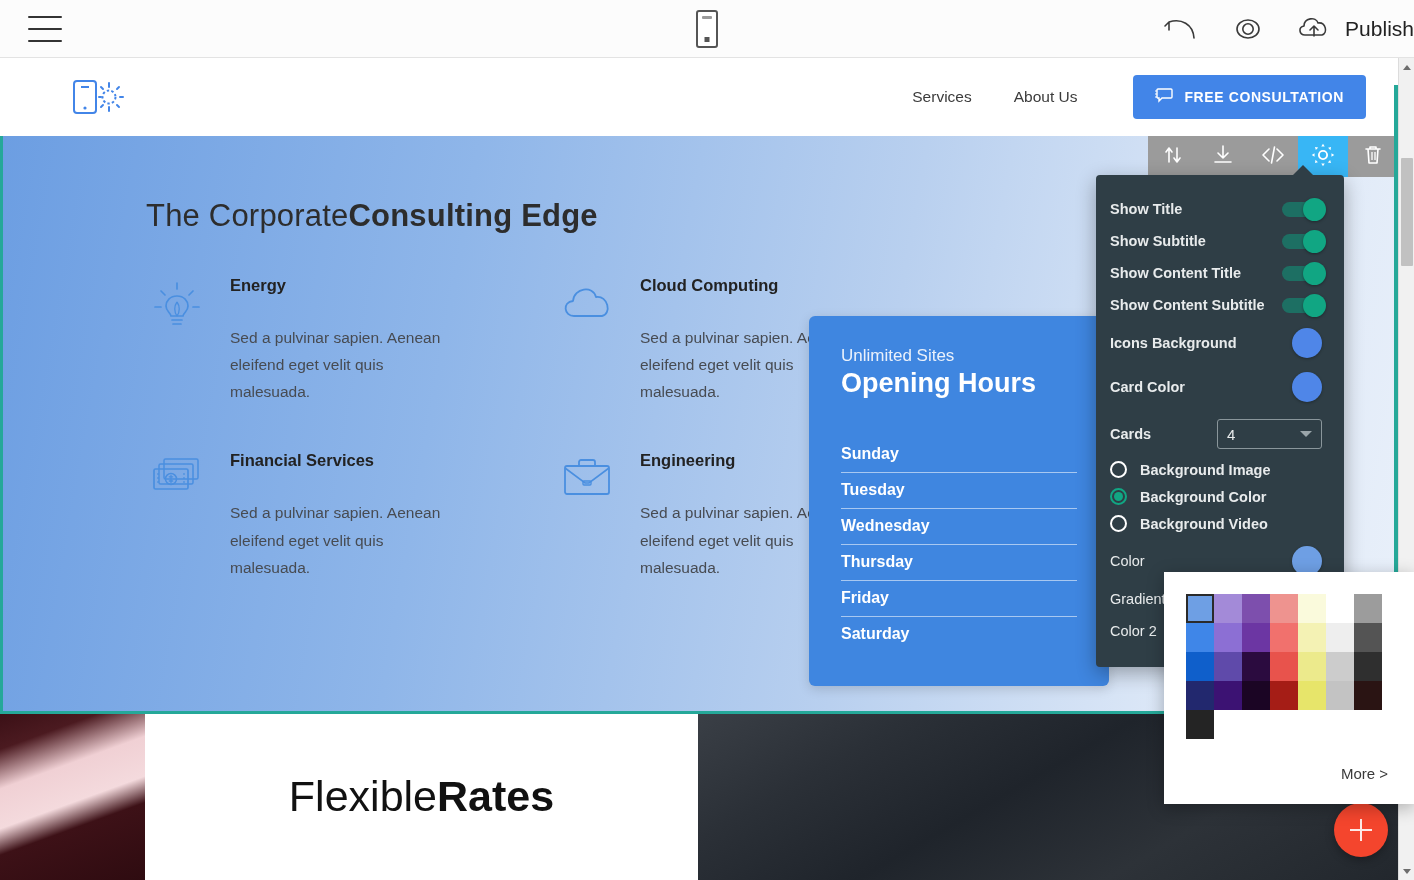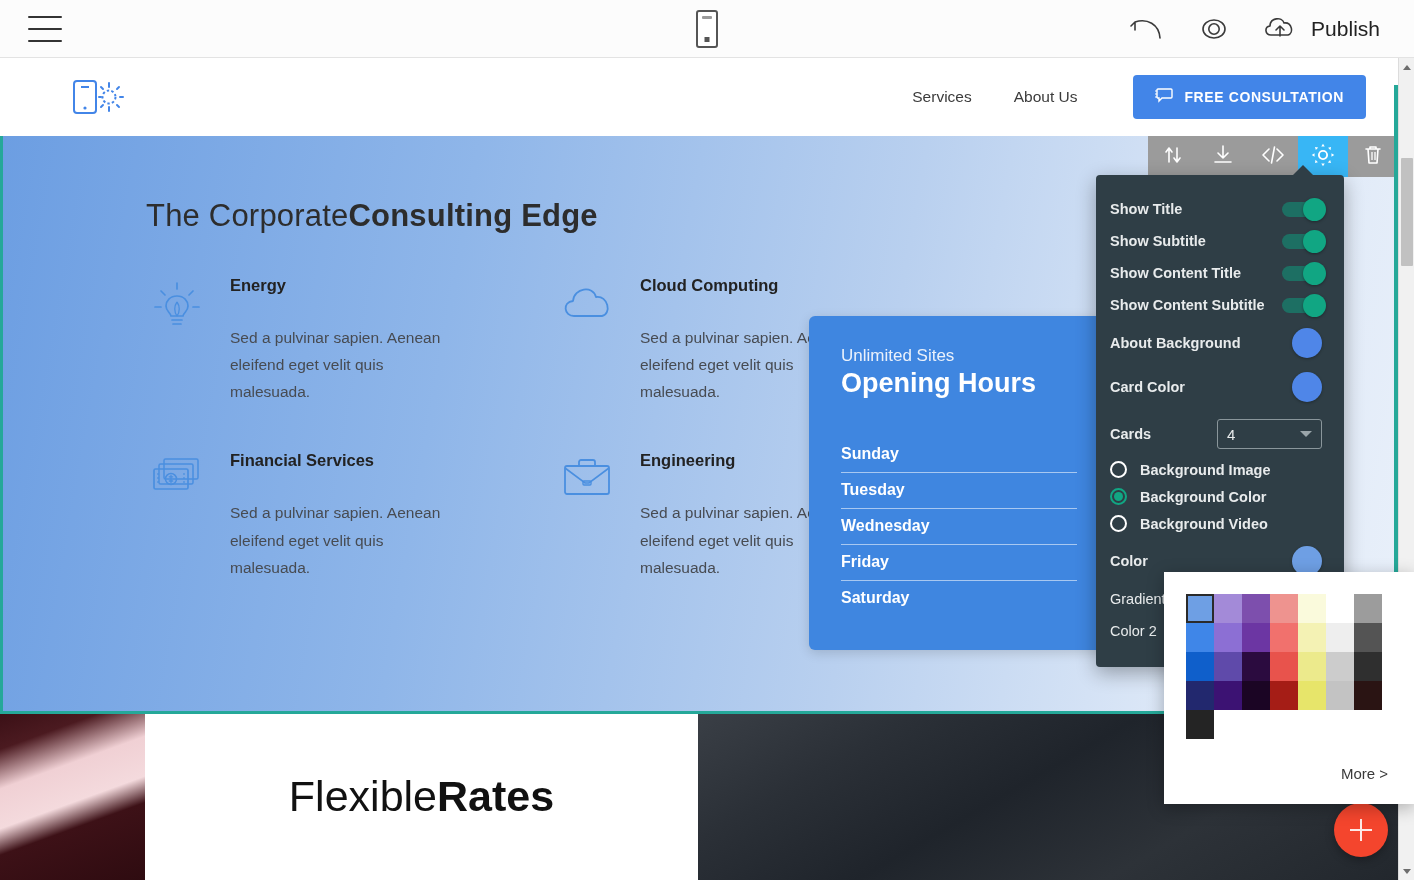--- a/index.html
+++ b/index.html
@@ -21,21 +21,21 @@
   .hamburger i { display: block; height: 2px; background: #333; border-radius: 1px; }
   .topbar-center { position: absolute; left: 0; right: 0; display: flex;
     justify-content: center; align-items: center; pointer-events: none; }
   .device-icon { width: 22px; height: 38px; border: 2px solid #555; border-radius: 3px;
     position: relative; background: #fff; pointer-events: auto; cursor: pointer; }
   .device-icon::before { content: ""; position: absolute; top: 4px; left: 50%;
     transform: translateX(-50%); width: 10px; height: 3px; background: #9a9a9a; border-radius: 1px; }
   .device-icon::after { content: ""; position: absolute; bottom: 4px; left: 50%;
     transform: translateX(-50%); width: 5px; height: 5px; background: #555; }
   .topbar-right { margin-left: auto; display: flex; align-items: center;
-    gap: 26px; margin-right: 34px; }
+    gap: 26px; }
   .tb-icon { width: 42px; height: 34px; display: flex; align-items: center;
     justify-content: center; cursor: pointer; }
   .publish-btn { display: flex; align-items: center; gap: 12px; cursor: pointer; }
   .publish-label { font-size: 21px; color: #222; font-family: "Liberation Sans", sans-serif; }
 
   
   .canvas { position: absolute; top: 58px; left: 0; width: 1398px; height: 822px;
     overflow: hidden; background: #d946ef; }
 
   
@@ -340,20 +340,21 @@
         </div>
       </div>
 
       <div class="hours-card">
         <div class="hours-sub">Unlimited Sites</div>
         <div class="hours-title">Opening Hours</div>
         <div class="hours-list">
           <div class="hours-row">Sunday</div>
           <div class="hours-row">Tuesday</div>
           <div class="hours-row">Wednesday</div>
+          <div class="hours-row">Thursday</div>
           <div class="hours-row">Friday</div>
           <div class="hours-row">Saturday</div>
         </div>
       </div>
     </div>
 
     <div class="lower">
       <div class="lower-img-left"></div>
       <div class="lower-mid">
         <div class="rates-title">
@@ -380,21 +381,21 @@
     <div class="prow">
       <span class="plabel">Show Content Title</span>
       <span class="toggle"></span>
     </div>
     <div class="prow">
       <span class="plabel">Show Content Subtitle</span>
       <span class="toggle"></span>
     </div>
 
     <div class="prow">
-      <span class="plabel">About Background</span>
+      <span class="plabel">Icons Background</span>
       <span class="colordot"></span>
     </div>
     <div class="prow">
       <span class="plabel">Card Color</span>
       <span class="colordot"></span>
     </div>
 
     <div class="prow" style="padding-top:10px;">
       <span class="plabel">Cards</span>
       <span class="selectbox">
@@ -410,21 +411,21 @@
     <div class="pradio">
       <span class="radio-o sel"></span>
       <span>Background Color</span>
     </div>
     <div class="pradio">
       <span class="radio-o"></span>
       <span>Background Video</span>
     </div>
 
     <div class="prow" style="padding-top:9px;">
-      <span class="plabel" style="font-weight:bold;">Color</span>
+      <span class="plabel" style="font-weight:normal;">Color</span>
       <span class="colordot" style="background:#6e9fe4;"></span>
     </div>
     <div class="prow">
       <span class="plabel" style="font-weight:normal;">Gradient</span>
     </div>
     <div class="prow">
       <span class="plabel" style="font-weight:normal;">Color 2</span>
     </div>
   </div>
 

